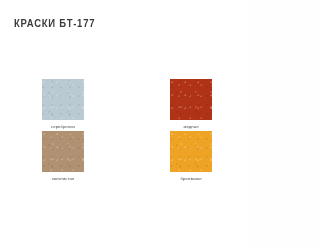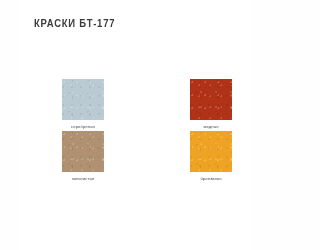--- a/index.html
+++ b/index.html
@@ -89,21 +89,21 @@
     line-height: 6px;
     color: #4a4a4a;
     text-align: center;
     letter-spacing: 0.1px;
     white-space: nowrap;
   }
 </style>
 </head>
 <body>
 
-<div class="page" style="background-color: rgb(255, 255, 255); margin-left: 20px;">
+<div class="page" style="background-color: rgb(255, 255, 255);">
 
   <div class="page-title" style="color: rgb(59, 59, 59);">КРАСКИ БТ-177</div>
 
   <div class="swatch-grid">
 
     <div class="swatch-cell col-0 row-0">
       <div class="swatch-chip" style="background-color: rgb(185, 202, 211);"></div>
       <div class="swatch-label" style="color: rgb(74, 74, 74);">серебряная</div>
     </div>
 

